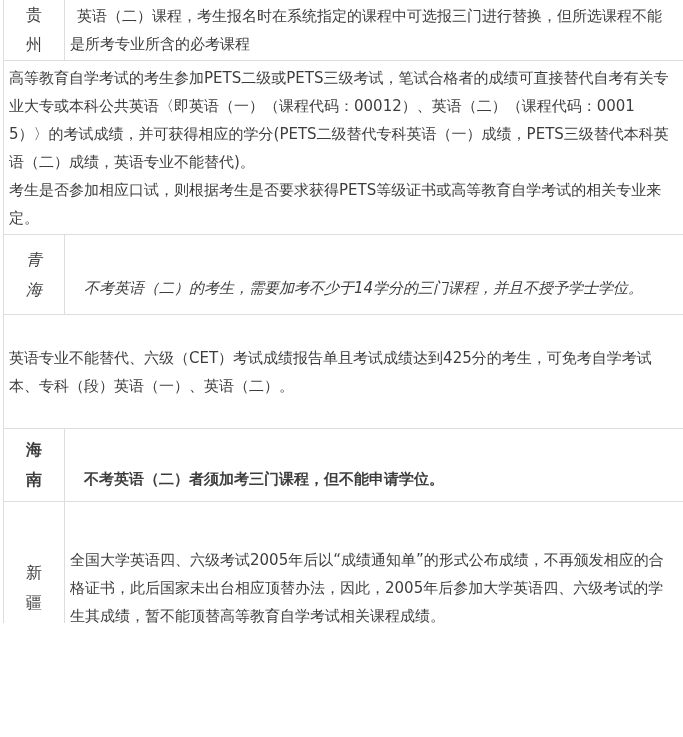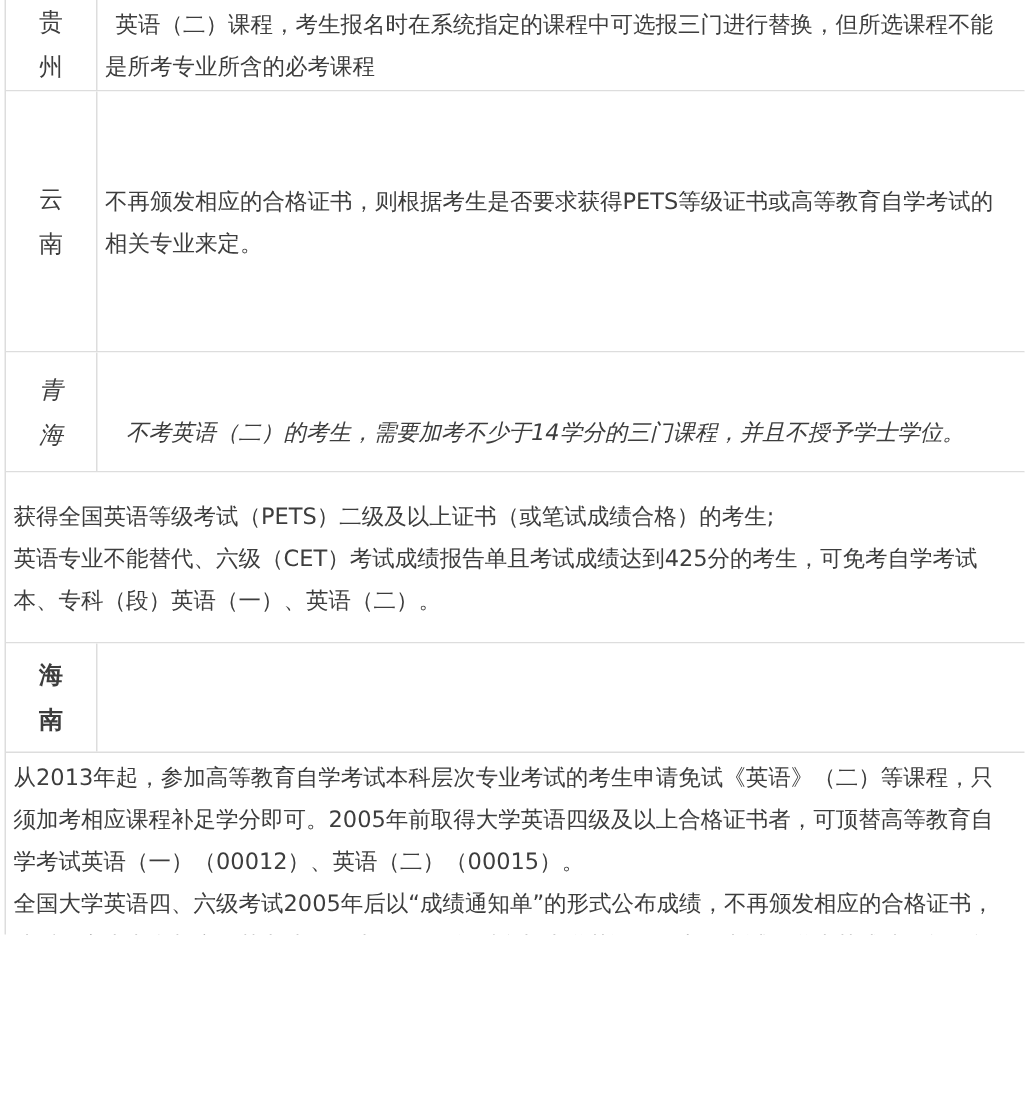--- a/index.html
+++ b/index.html
@@ -91,53 +91,55 @@
     <div class="row r1">
       <div class="prov-cell">
         <span class="prov-name">贵州</span>
       </div>
       <div class="body-cell">
         <p class="p ind1">英语（二）课程，考生报名时在系统指定的课程中可选报三门进行替换，但所选课程不能是所考专业所含的必考课程</p>
       </div>
     </div>
 
     <div class="row r2">
-      <div class="prov-cell">
-        <span class="prov-name">云南</span>
-      </div>
       <div class="body-cell">
-        <p class="p">不再颁发相应的合格证书，则根据考生是否要求获得PETS等级证书或高等教育自学考试的相关专业来定。</p>
+        <p class="p">高等教育自学考试的考生参加PETS二级或PETS三级考试，笔试合格者的成绩可直接替代自考有关专业大专或本科公共英语〈即英语（一）（课程代码：00012）、英语（二）（课程代码：00015）〉的考试成绩，并可获得相应的学分(PETS二级替代专科英语（一）成绩，PETS三级替代本科英语（二）成绩，英语专业不能替代)。</p>
+        <p class="p">考生是否参加相应口试，则根据考生是否要求获得PETS等级证书或高等教育自学考试的相关专业来定。</p>
       </div>
     </div>
 
     <div class="row r3">
       <div class="prov-cell">
         <span class="prov-name">青海</span>
       </div>
       <div class="body-cell">
         <p class="p ind2">不考英语（二）的考生，需要加考不少于14学分的三门课程，并且不授予学士学位。</p>
       </div>
     </div>
 
     <div class="row r4">
       <div class="body-cell">
-        <p class="p">获得全国英语等级考试（PETS）二级及以上证书（或笔试成绩合格）的考生;</p>
         <p class="p">英语专业不能替代、六级（CET）考试成绩报告单且考试成绩达到425分的考生，可免考自学考试本、专科（段）英语（一）、英语（二）。</p>
       </div>
     </div>
 
     <div class="row r5">
       <div class="prov-cell">
         <span class="prov-name">海南</span>
       </div>
+      <div class="body-cell">
+        <p class="p ind2">不考英语（二）者须加考三门课程，但不能申请学位。</p>
+      </div>
     </div>
 
     <div class="row r6">
+      <div class="prov-cell">
+        <span class="prov-name">新疆</span>
+      </div>
       <div class="body-cell">
-        <p class="p">从2013年起，参加高等教育自学考试本科层次专业考试的考生申请免试《英语》（二）等课程，只须加考相应课程补足学分即可。2005年前取得大学英语四级及以上合格证书者，可顶替高等教育自学考试英语（一）（00012）、英语（二）（00015）。</p>
         <p class="p">全国大学英语四、六级考试2005年后以“成绩通知单”的形式公布成绩，不再颁发相应的合格证书，此后国家未出台相应顶替办法，因此，2005年后参加大学英语四、六级考试的学生其成绩，暂不能顶替高等教育自学考试相关课程成绩。</p>
       </div>
     </div>
 
     <div class="row r7">
       <div class="prov-cell">
         <span class="prov-name">西藏</span>
       </div>
       <div class="body-cell">
         <p class="p ind2">不考英语(二)者，另选考3门，学分不低于14学分。</p>

